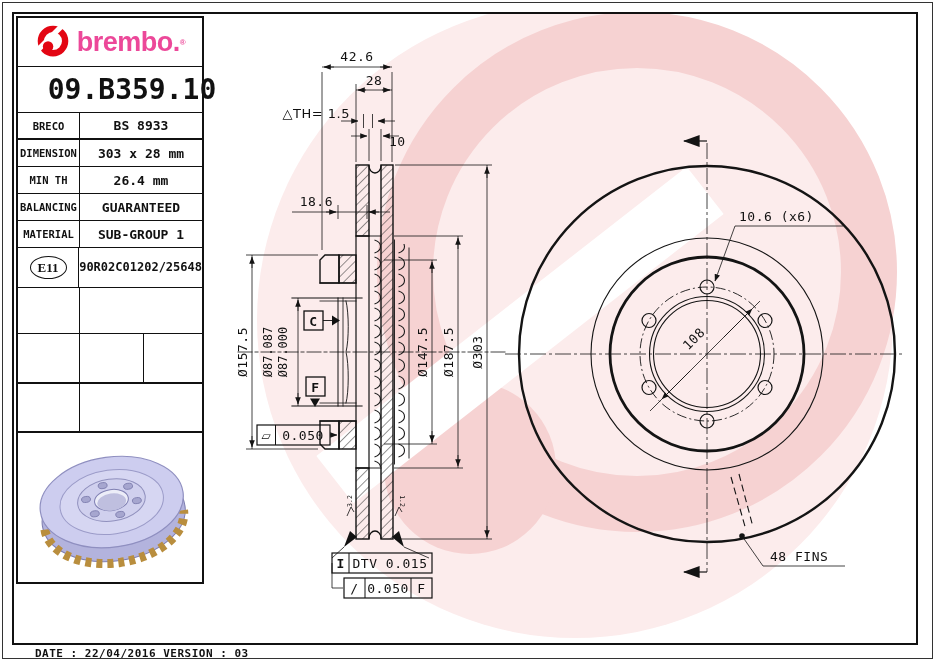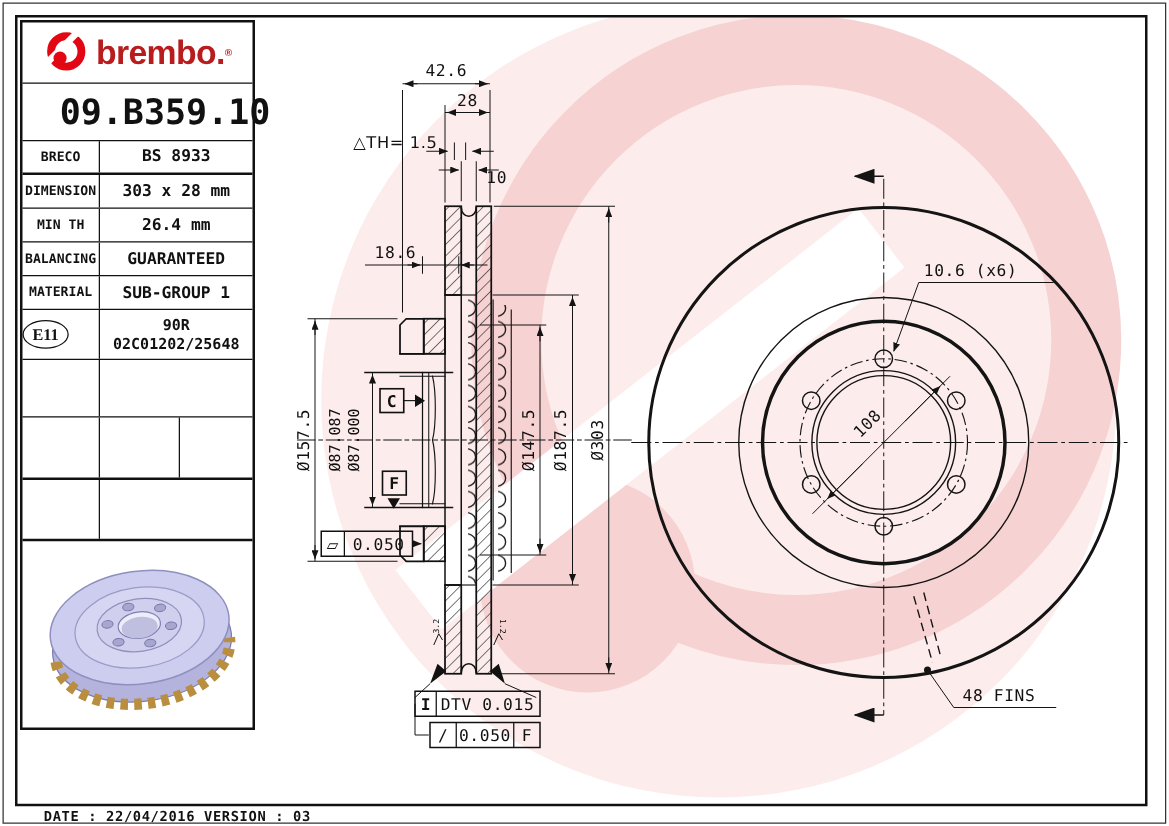--- a/index.html
+++ b/index.html
@@ -10,35 +10,35 @@
   .frame { position:absolute; left:12px; top:12px; width:906px; height:633px; border:2px solid #111; }
   .drawing-svg { position:absolute; left:0; top:0; }
 
   
   .spec-panel { position:absolute; left:16px; top:16px; width:188px; background:#fff;
                 border:2px solid #111; }
   .cell { border-bottom:1px solid #111; display:flex; align-items:center; }
   .cell.thick { border-bottom-width:2px; }
   .logo-cell { height:49px; justify-content:center; gap:6px; }
   .wordmark { font-family:"Liberation Sans", sans-serif; font-weight:800; font-size:27px;
-              letter-spacing:-0.5px; color:#b91c1c; line-height:1; }
+              letter-spacing:-0.5px; color:#ec4899; line-height:1; }
   .wordmark sup { font-size:8px; vertical-align:6px; }
   .pn-cell { height:46px; justify-content:center; font-size:28px; font-weight:600; letter-spacing:0px;padding-left:44px; }
   .spec-row { height:27px; }
   .spec-row .lbl { width:62px; border-right:1px solid #111; height:100%; display:flex;
                    align-items:center; justify-content:center; font-size:10.5px; font-weight:700; }
   .spec-row .val { flex:1; display:flex; align-items:center; justify-content:center;
                    font-size:13px; font-weight:600; white-space:pre; }
   .cert-row { height:40px; }
   .cert-row .lbl { width:62px; border-right:1px solid #111; height:100%; display:flex;
-                   align-items:center; justify-content:flex-start; }
+                   align-items:center; justify-content:center; }
   .e-mark { border:1.6px solid #111; border-radius:50%; width:37px; height:23px; display:flex;
             align-items:center; justify-content:center; font-family:"Liberation Serif", serif;
             font-weight:700; font-size:13px; }
-  .cert-row .val { flex:1; display:flex; flex-direction:column; align-items:center;
+  .cert-row .val { flex:1; display:flex; flex-direction:row; align-items:center;
                    justify-content:flex-end; font-size:12px; font-weight:600; line-height:1.25; }
   .empty-row1 { height:46px; } .empty-row1 .c1 { width:62px; border-right:1px solid #111; height:100%; }
   .empty-row2 { height:50px; }
   .empty-row2 .c1 { width:62px; border-right:1px solid #111; height:100%; }
   .empty-row2 .c2 { width:64px; border-right:1px solid #111; height:100%; }
   .empty-row3 { height:49px; } .empty-row3 .c1 { width:62px; border-right:1px solid #111; height:100%; }
   .img-cell { height:149px; border-bottom:none; justify-content:center; }
 
   .footer-date { position:absolute; left:15px; top:647px; font-size:11px; font-weight:700;
                  letter-spacing:0.5px; white-space:pre;margin-left:20px; }

